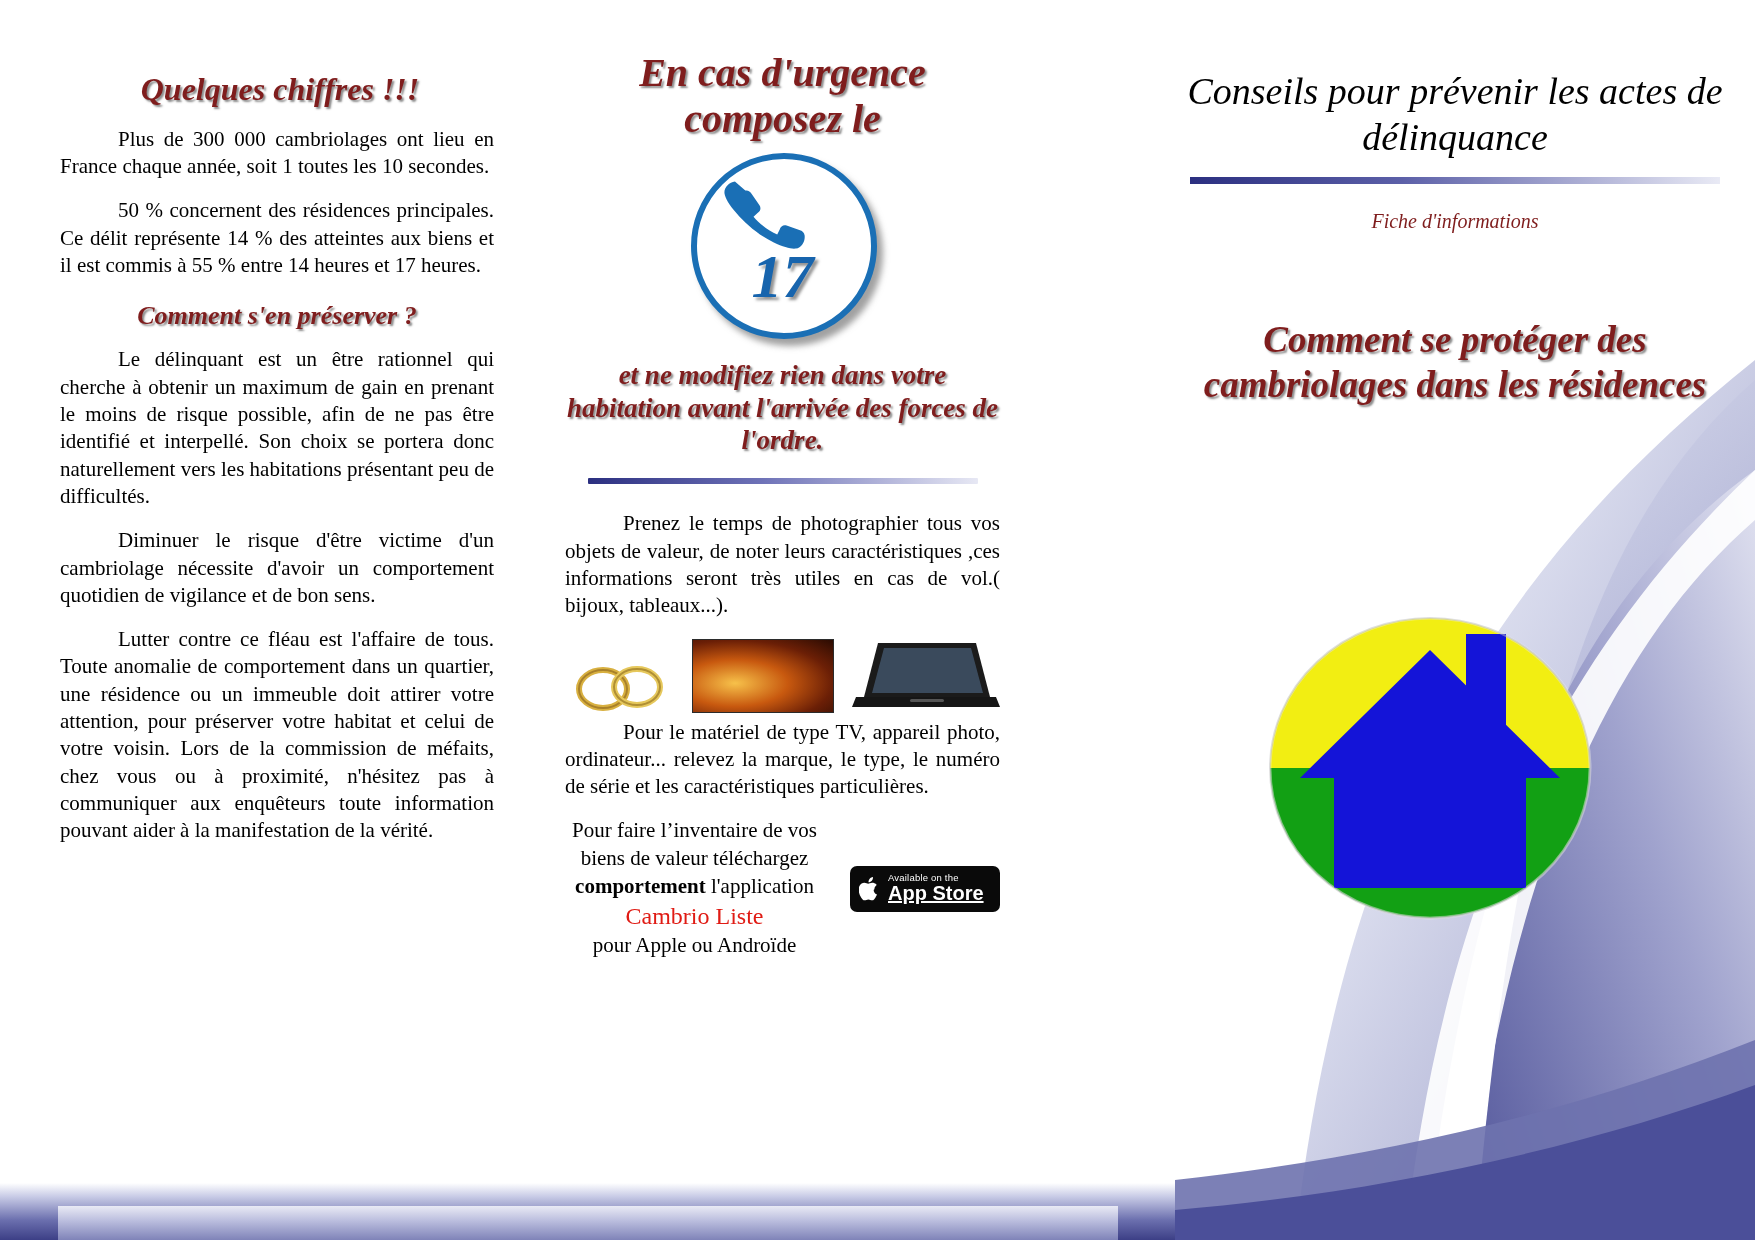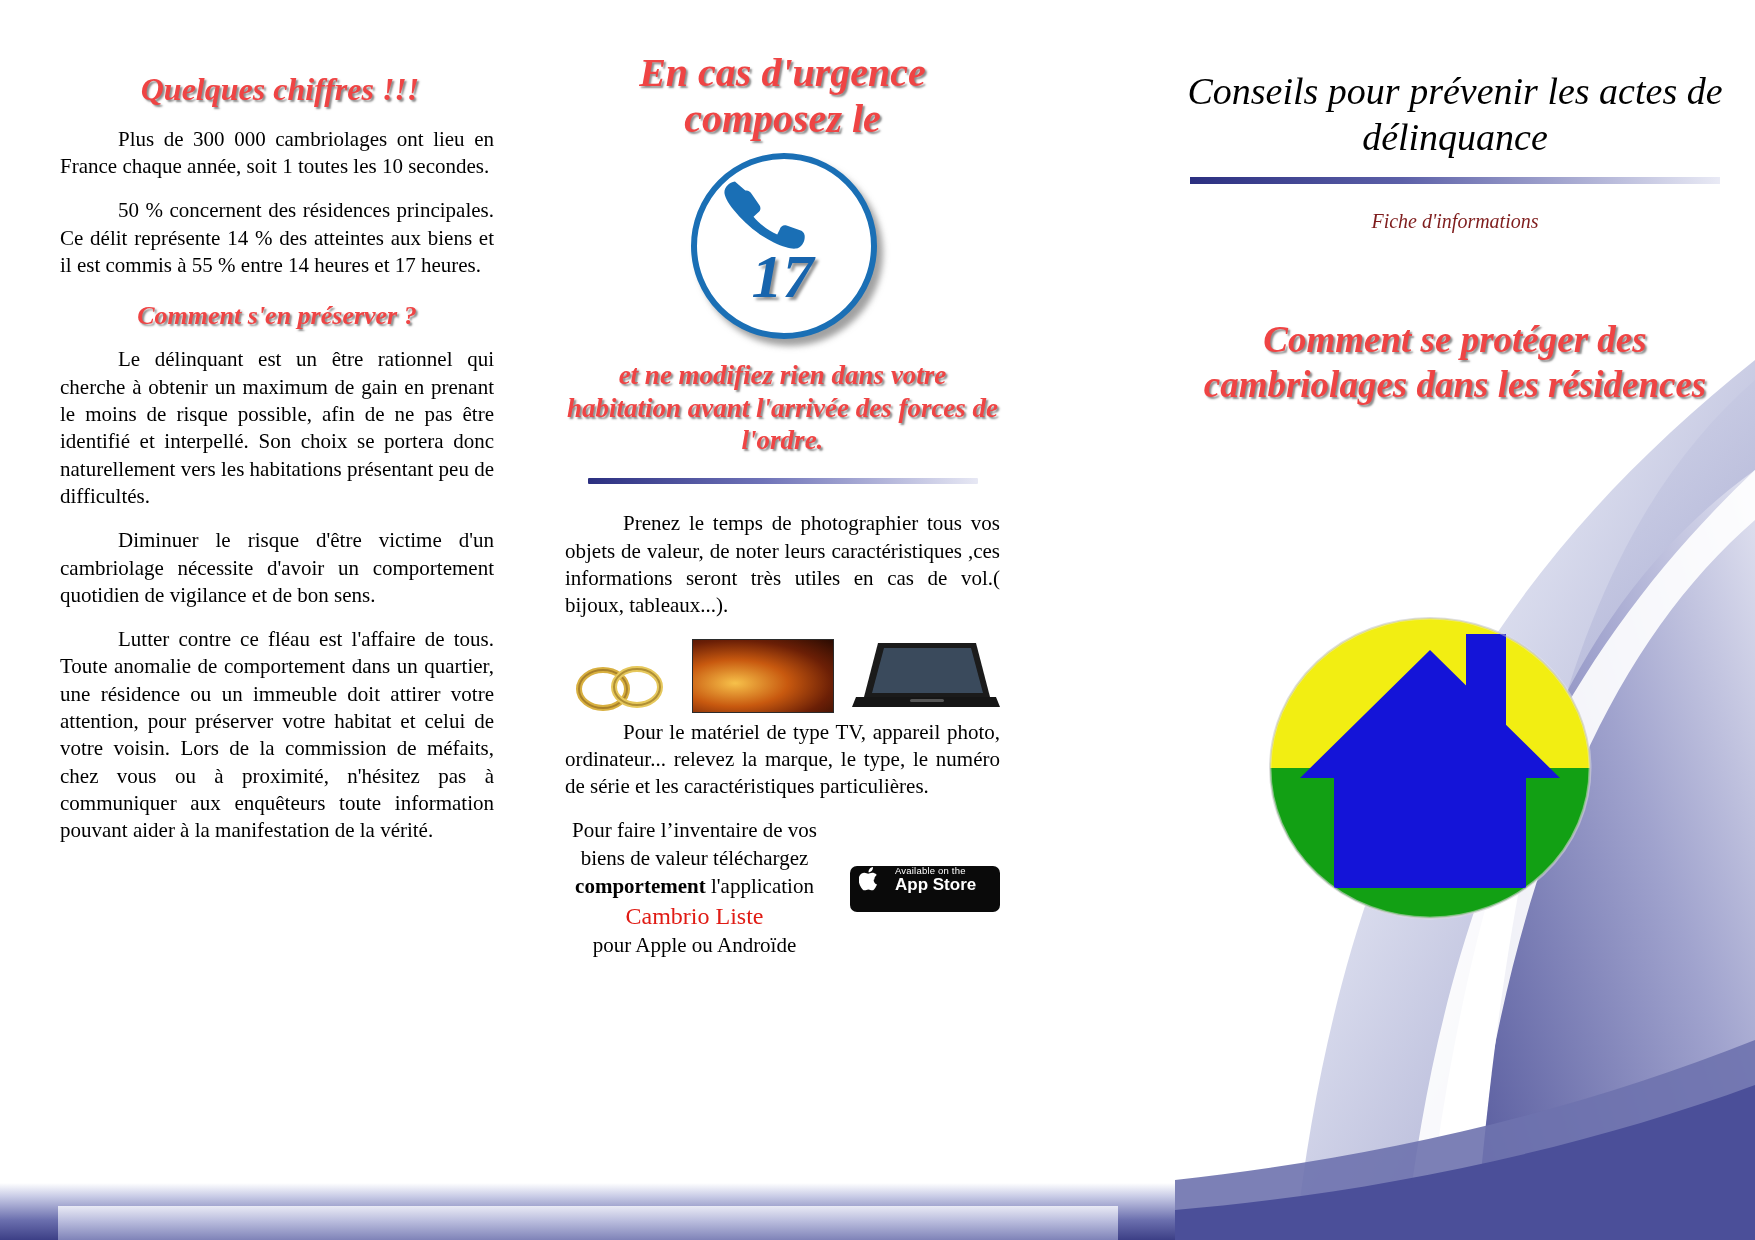--- a/index.html
+++ b/index.html
@@ -58,21 +58,21 @@
     box-sizing: border-box;
   }
   .col-left  { left: 60px;  width: 440px; }
   .col-mid   { left: 565px; width: 435px; }
   .col-right { left: 1175px; width: 560px; }
 
   
   .h-shadow {
     font-style: italic;
     font-weight: bold;
-    color: #ef4444;
+    color: #7f1d1d;
     text-shadow: 2px 2px 2px rgba(120,120,120,0.85);
     text-align: center;
     line-height: 1.12;
   }
   .p-just {
     text-align: justify;
     text-justify: inter-word;
     font-size: 21px;
     line-height: 1.30;
     color: #000;
@@ -174,28 +174,29 @@
     flex: 1;
   }
   .app-red { color: #e01b14; font-size: 24px; }
   .app-bold { font-weight: bold; }
   .appstore {
     width: 150px; height: 46px;
     background: #0a0a0a;
     border-radius: 7px;
     color: #fff;
     display: flex;
-    gap: 14px;
+    align-items: center;
+    gap: 7px;
     padding: 0 9px;
     box-sizing: border-box;
     margin-left: 26px;
   }
   .appstore .as-txt { line-height: 1.05; font-family: "Liberation Sans", sans-serif; }
   .as-small { font-size: 9.5px; letter-spacing: .2px; }
-  .as-big { font-size: 17px; font-weight: bold; }
+  .as-big { font-size: 20px; font-weight: bold; text-decoration: underline; }
 
   
   #title-conseils {
     position: relative;
     z-index: 3;
     font-style: italic;
     font-weight: normal;
     text-shadow: none;
     font-size: 38px;
     text-align: center;

